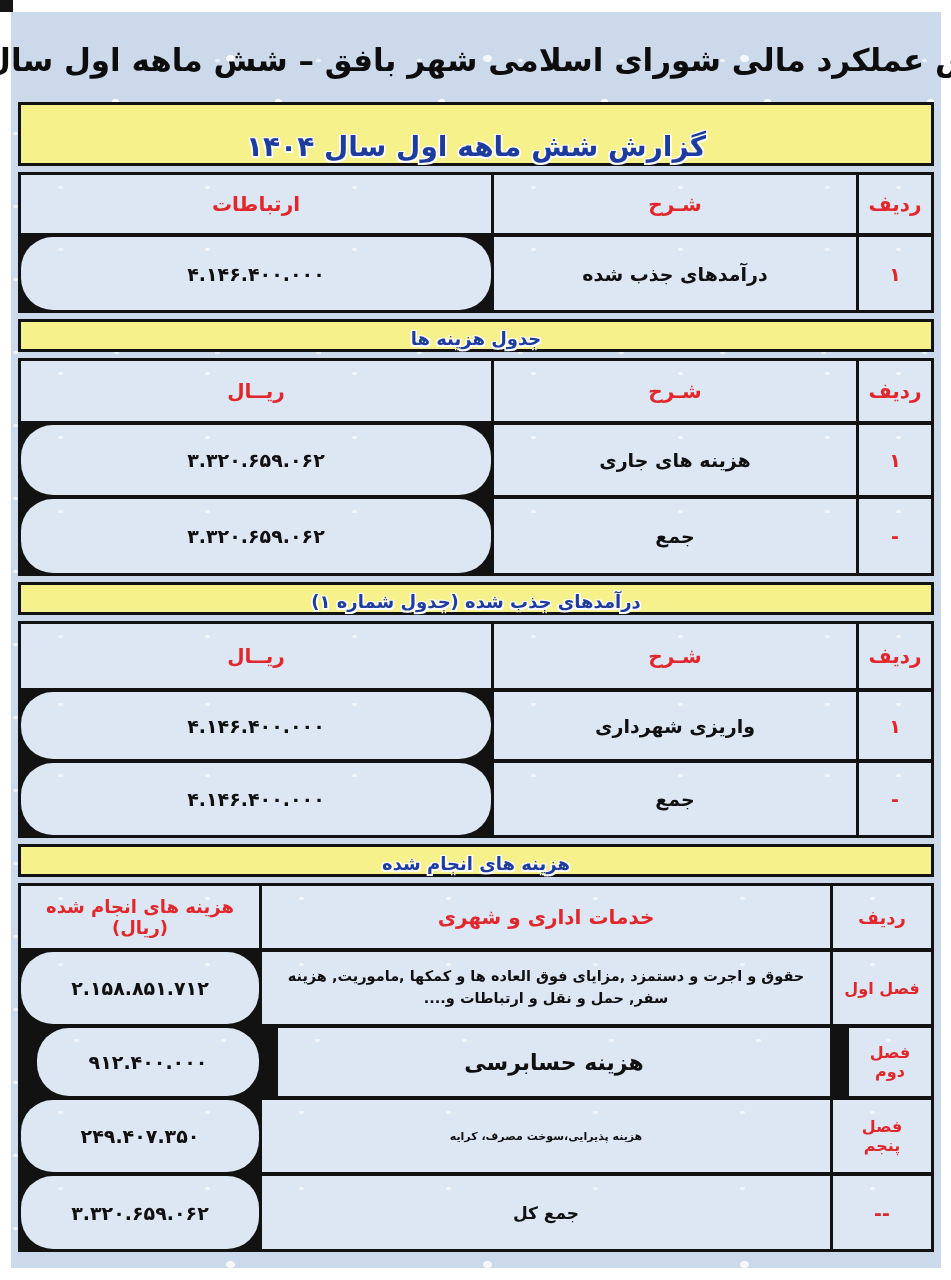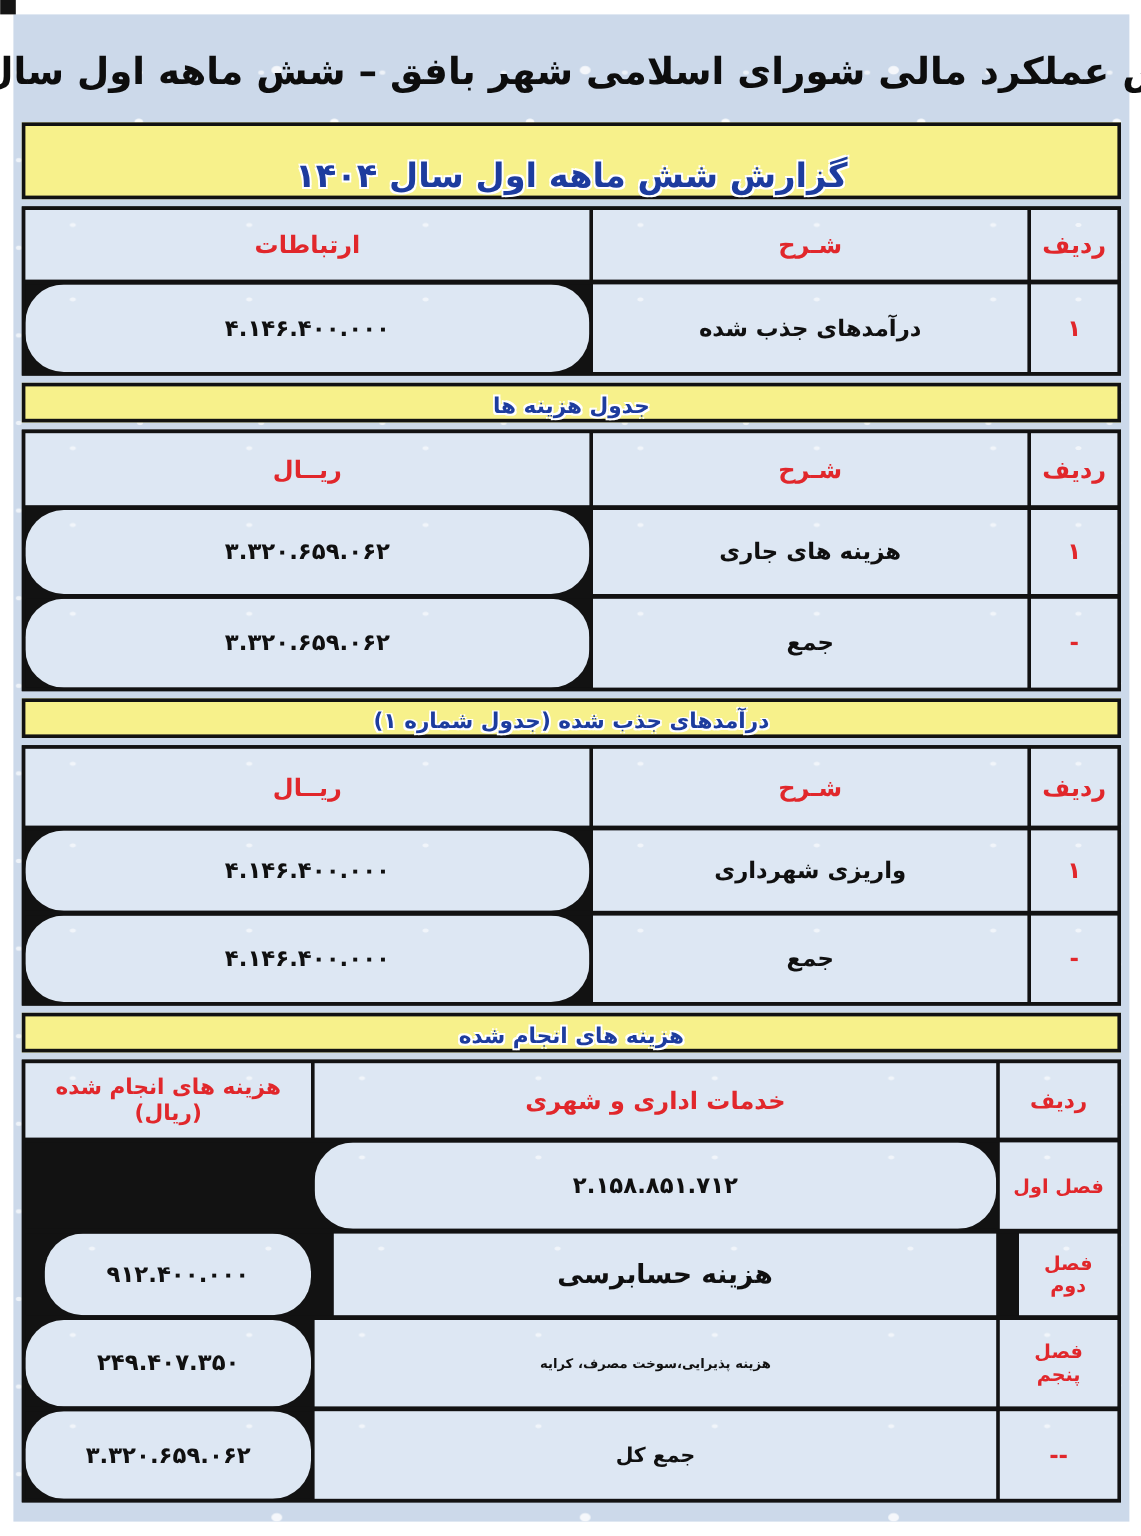--- a/index.html
+++ b/index.html
@@ -157,20 +157,21 @@
   </div>
 
   <div class="tbl cols-detail">
     <div class="tr">
       <div class="td th h-64" style="font-size:18px;">ردیف</div>
       <div class="td th h-64">خدمات اداری و شهری</div>
       <div class="td th h-64" style="font-size:18px;">هزینه های انجام شده (ریال)</div>
     </div>
     <div class="tr">
       <div class="td cell-chapter h-74">فصل اول</div>
+      <div class="td cell-longtext h-74">حقوق و اجرت و دستمزد ,مزایای فوق العاده ها و کمکها ,ماموریت, هزینه سفر, حمل و نقل و ارتباطات و....</div>
       <div class="td cell-amount h-74">۲.۱۵۸.۸۵۱.۷۱۲</div>
     </div>
     <div class="tr">
       <div class="td cell-chapter h-70">فصل دوم</div>
       <div class="td cell-text h-70" style="font-size:22px;">هزینه حسابرسی</div>
       <div class="td cell-amount h-70">۹۱۲.۴۰۰.۰۰۰</div>
     </div>
     <div class="tr">
       <div class="td cell-chapter h-74">فصل پنجم</div>
       <div class="td cell-text h-74" style="font-size:11px;">هزینه پذیرایی،سوخت مصرف، کرایه</div>

